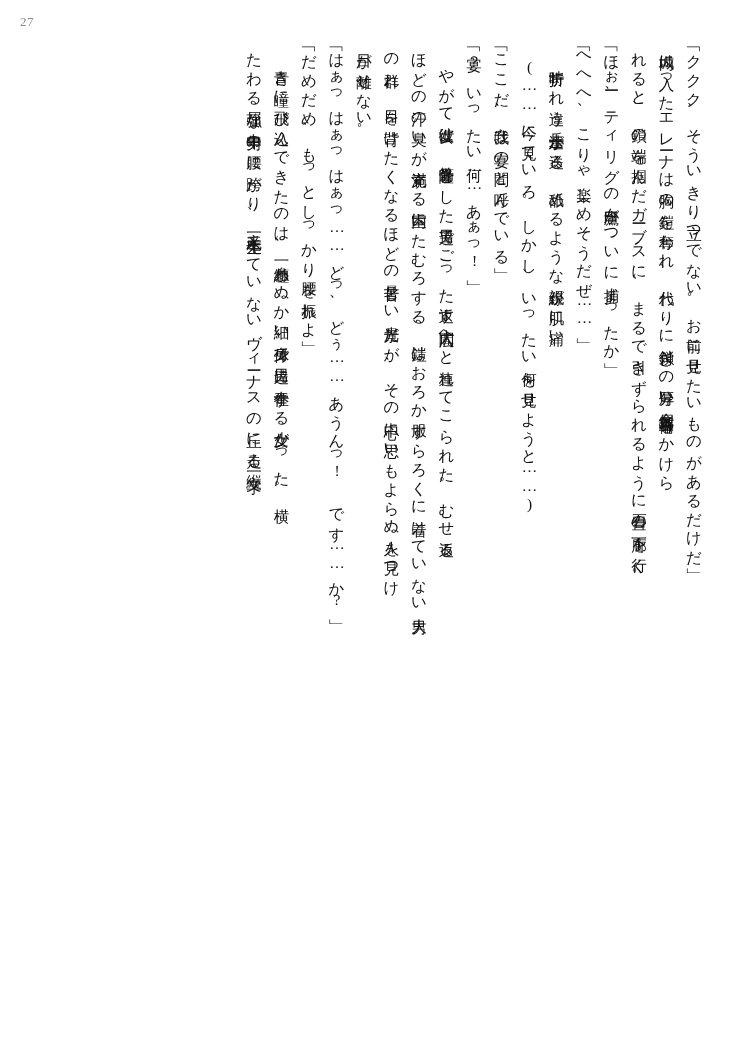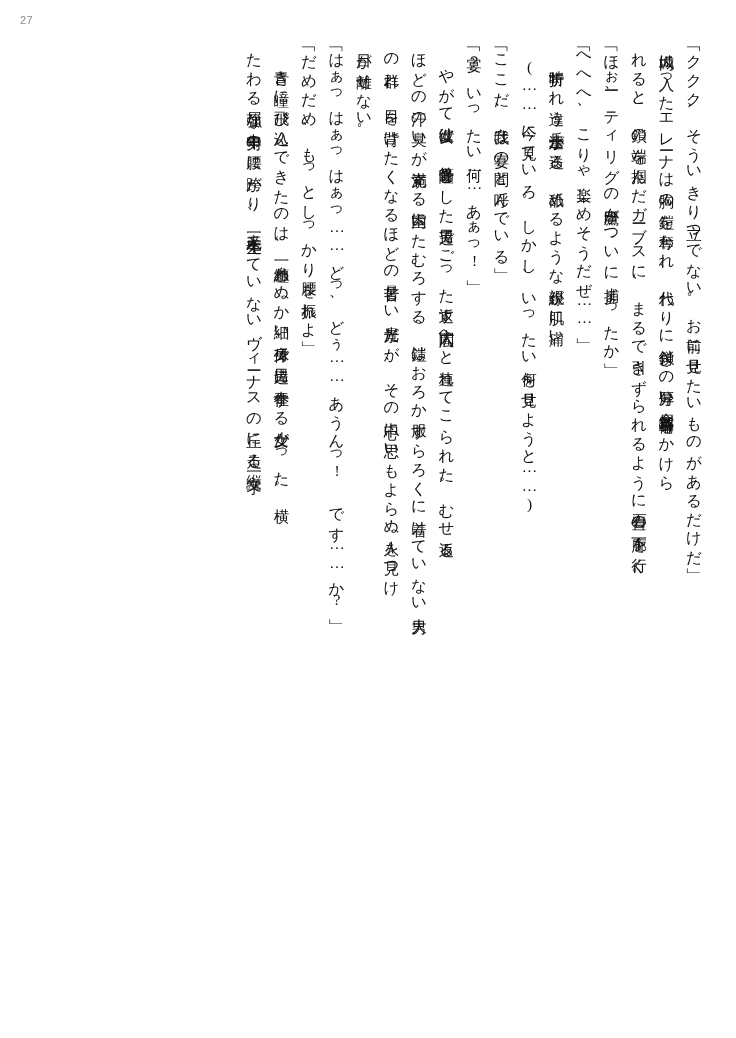--- a/index.html
+++ b/index.html
@@ -19,24 +19,24 @@
     width: 736px;
     height: 1038px;
     background: #ffffff;
     box-sizing: border-box;
   }
   
   #page-number {
     position: absolute;
     top: 14px;
     left: 20px;
-    font-size: 11px;
+    font-size: 13px;
     color: #8a8a8a;
     letter-spacing: 0.5px;
-    font-family: Liberation Sans, sans-serif;
+    font-family: Liberation Serif, serif;
   }
   
   #body-text {
     position: absolute;
     top: 42px;
     right: 28px;
     left: 40px;
     bottom: 34px;
     display: flex;
     flex-direction: row-reverse;

